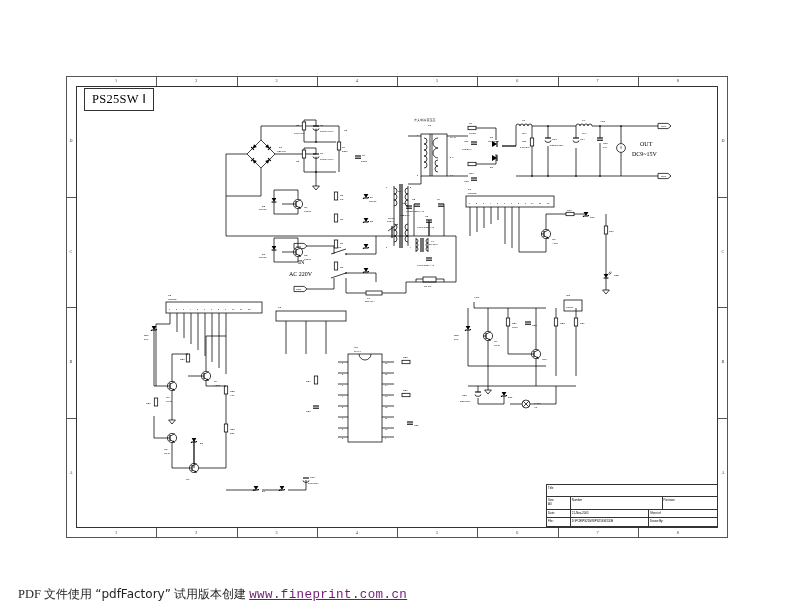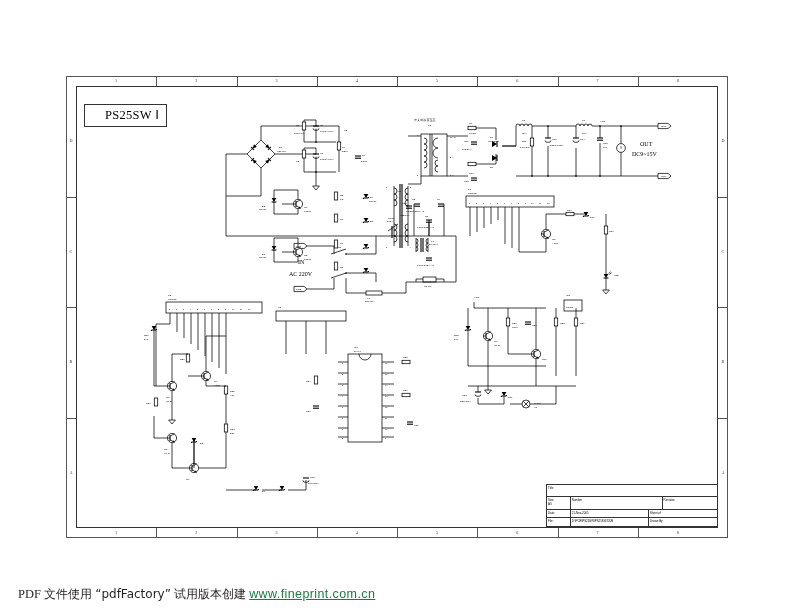--- a/index.html
+++ b/index.html
@@ -13,42 +13,42 @@
                border:1.1px solid #333;box-sizing:border-box;}
 
   
   .ztick{position:absolute;background:#555;}
   .ztick.v{width:1px;height:10px;}
   .ztick.h{height:1px;width:10px;}
   .zlbl{position:absolute;font-size:4.2px;color:#333;font-family:"Liberation Serif",serif;
         text-align:center;line-height:10px;}
 
   
-  #titlechip{position:absolute;left:18px;top:28px;border:1px solid #333;background:#fff;
-             padding:2px 7px 3px 20px;font-size:12.5px;letter-spacing:.3px;
+  #titlechip{position:absolute;left:18px;top:12px;border:1px solid #333;background:#fff;
+             padding:2px 7px 3px 7px;font-size:12.5px;letter-spacing:.3px;
              font-family:"Liberation Serif",serif;white-space:nowrap;}
 
   
   #schem{position:absolute;left:10px;top:10px;width:642px;height:442px;}
 
   
   #titleblock{position:absolute;right:10px;bottom:10px;width:172px;height:44px;
               border:1px solid #333;box-sizing:border-box;background:#fff;
               font-size:2.9px;color:#000;font-family:"Liberation Sans",sans-serif;}
   #titleblock .tbrow{display:flex;border-bottom:.8px solid #333;box-sizing:border-box;}
   #titleblock .tbcell{border-right:.8px solid #333;box-sizing:border-box;
                       padding:.5px 1px;overflow:hidden;white-space:nowrap;}
   #titleblock .tbcell:last-child{border-right:none;}
   .tb-r1{height:12px;} .tb-r2{height:13px;} .tb-r3{height:8px;} .tb-r4{height:9px;border-bottom:none;}
 
   
   #footer{position:absolute;left:18px;top:586px;font-size:12.5px;
           font-family:"Liberation Serif",serif;color:#231f20;white-space:nowrap;}
   #footer .cn{font-family:"DejaVu Sans",sans-serif;font-size:12px;}
-  #footer .url{color:#15803d;text-decoration:underline;font-family:Liberation Sans, sans-serif;
+  #footer .url{color:#701a75;text-decoration:underline;font-family:Liberation Mono, monospace;
                letter-spacing:.4px;}
 
   
 </style>
 </head>
 <body>
 
 <div id="sheet">
 
   <div class="frame-outer"></div>

